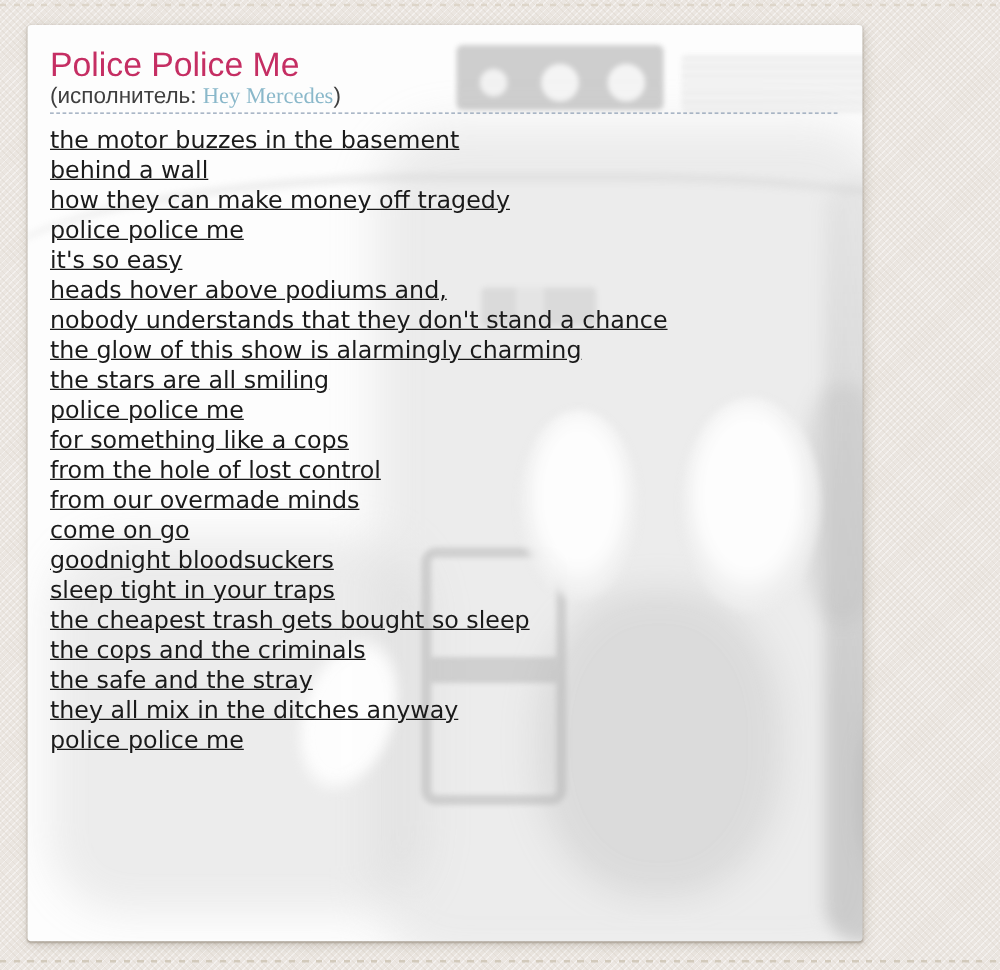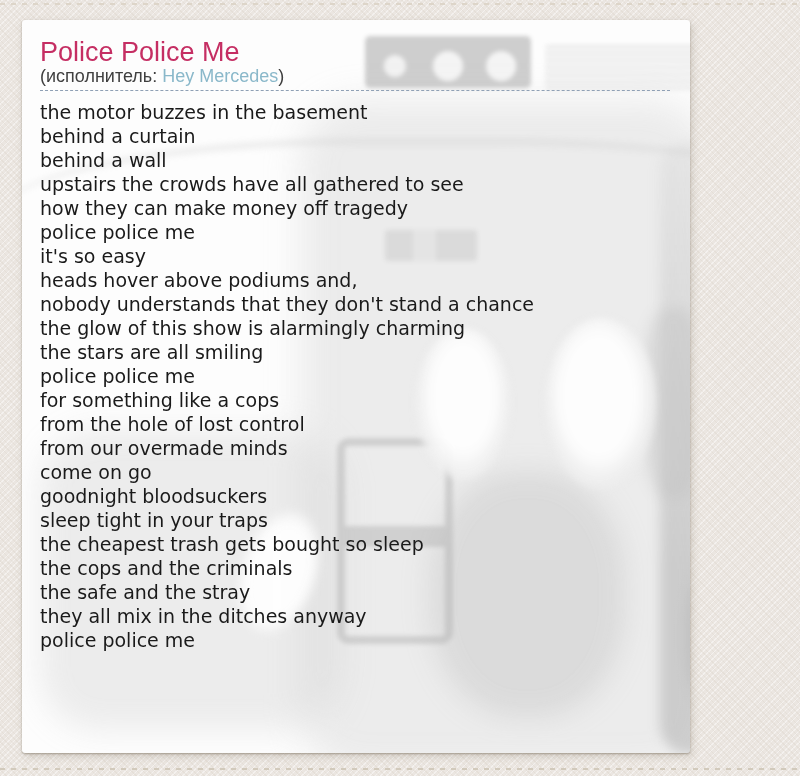--- a/index.html
+++ b/index.html
@@ -101,27 +101,27 @@
   .page-title{
     margin:0;font-weight:400;font-size:27px;line-height:28px;
     color:var(--title-color,#c52e63);
   }
   .artist-line{
     font-size:18px;line-height:20px;padding-bottom:4px;
     color:var(--subtitle-text-color,#3f3f3f);
     border-bottom:1px dashed var(--divider-color,#8fa0b5);
     white-space:pre-wrap;
   }
-  .artist-link{color:var(--artist-link-color,#8ab8ca);text-decoration:none;cursor:pointer;}
+  .artist-link{color:var(--artist-link-color,#8ab8ca);text-decoration:none;cursor:pointer;font-family:Liberation Serif, serif;}
   .lyrics{
     margin-top:9px;
     font-family:"DejaVu Sans",sans-serif;font-size:19px;line-height:24px;
     color:var(--lyrics-text-color,#1a1a1a);
   }
-  .lyric-line{white-space:pre;}
+  .lyric-line{white-space:pre;text-decoration:underline;}
 </style>
 </head>
 <body>
 
 <div class="texture-edge top"></div>
 <div class="texture-edge bottom"></div>
 
 <div class="card">
 
   <div class="photo">
@@ -141,25 +141,23 @@
     <div class="ph-face-right"></div>
   </div>
 
   <div class="card-inner">
     <h1 class="page-title">Police Police Me</h1>
     <div class="artist-line"><span>(исполнитель: </span><a class="artist-link">Hey Mercedes</a><span>)</span></div>
     <div class="lyrics">
 
         <div class="lyric-line">the motor buzzes in the basement</div>
 
-        <div class="lyric-line">behind a curtain</div>
 
         <div class="lyric-line">behind a wall</div>
 
-        <div class="lyric-line">upstairs the crowds have all gathered to see</div>
 
         <div class="lyric-line">how they can make money off tragedy</div>
 
         <div class="lyric-line">police police me</div>
 
         <div class="lyric-line">it's so easy</div>
 
         <div class="lyric-line">heads hover above podiums and,</div>
 
         <div class="lyric-line">nobody understands that they don't stand a chance</div>

